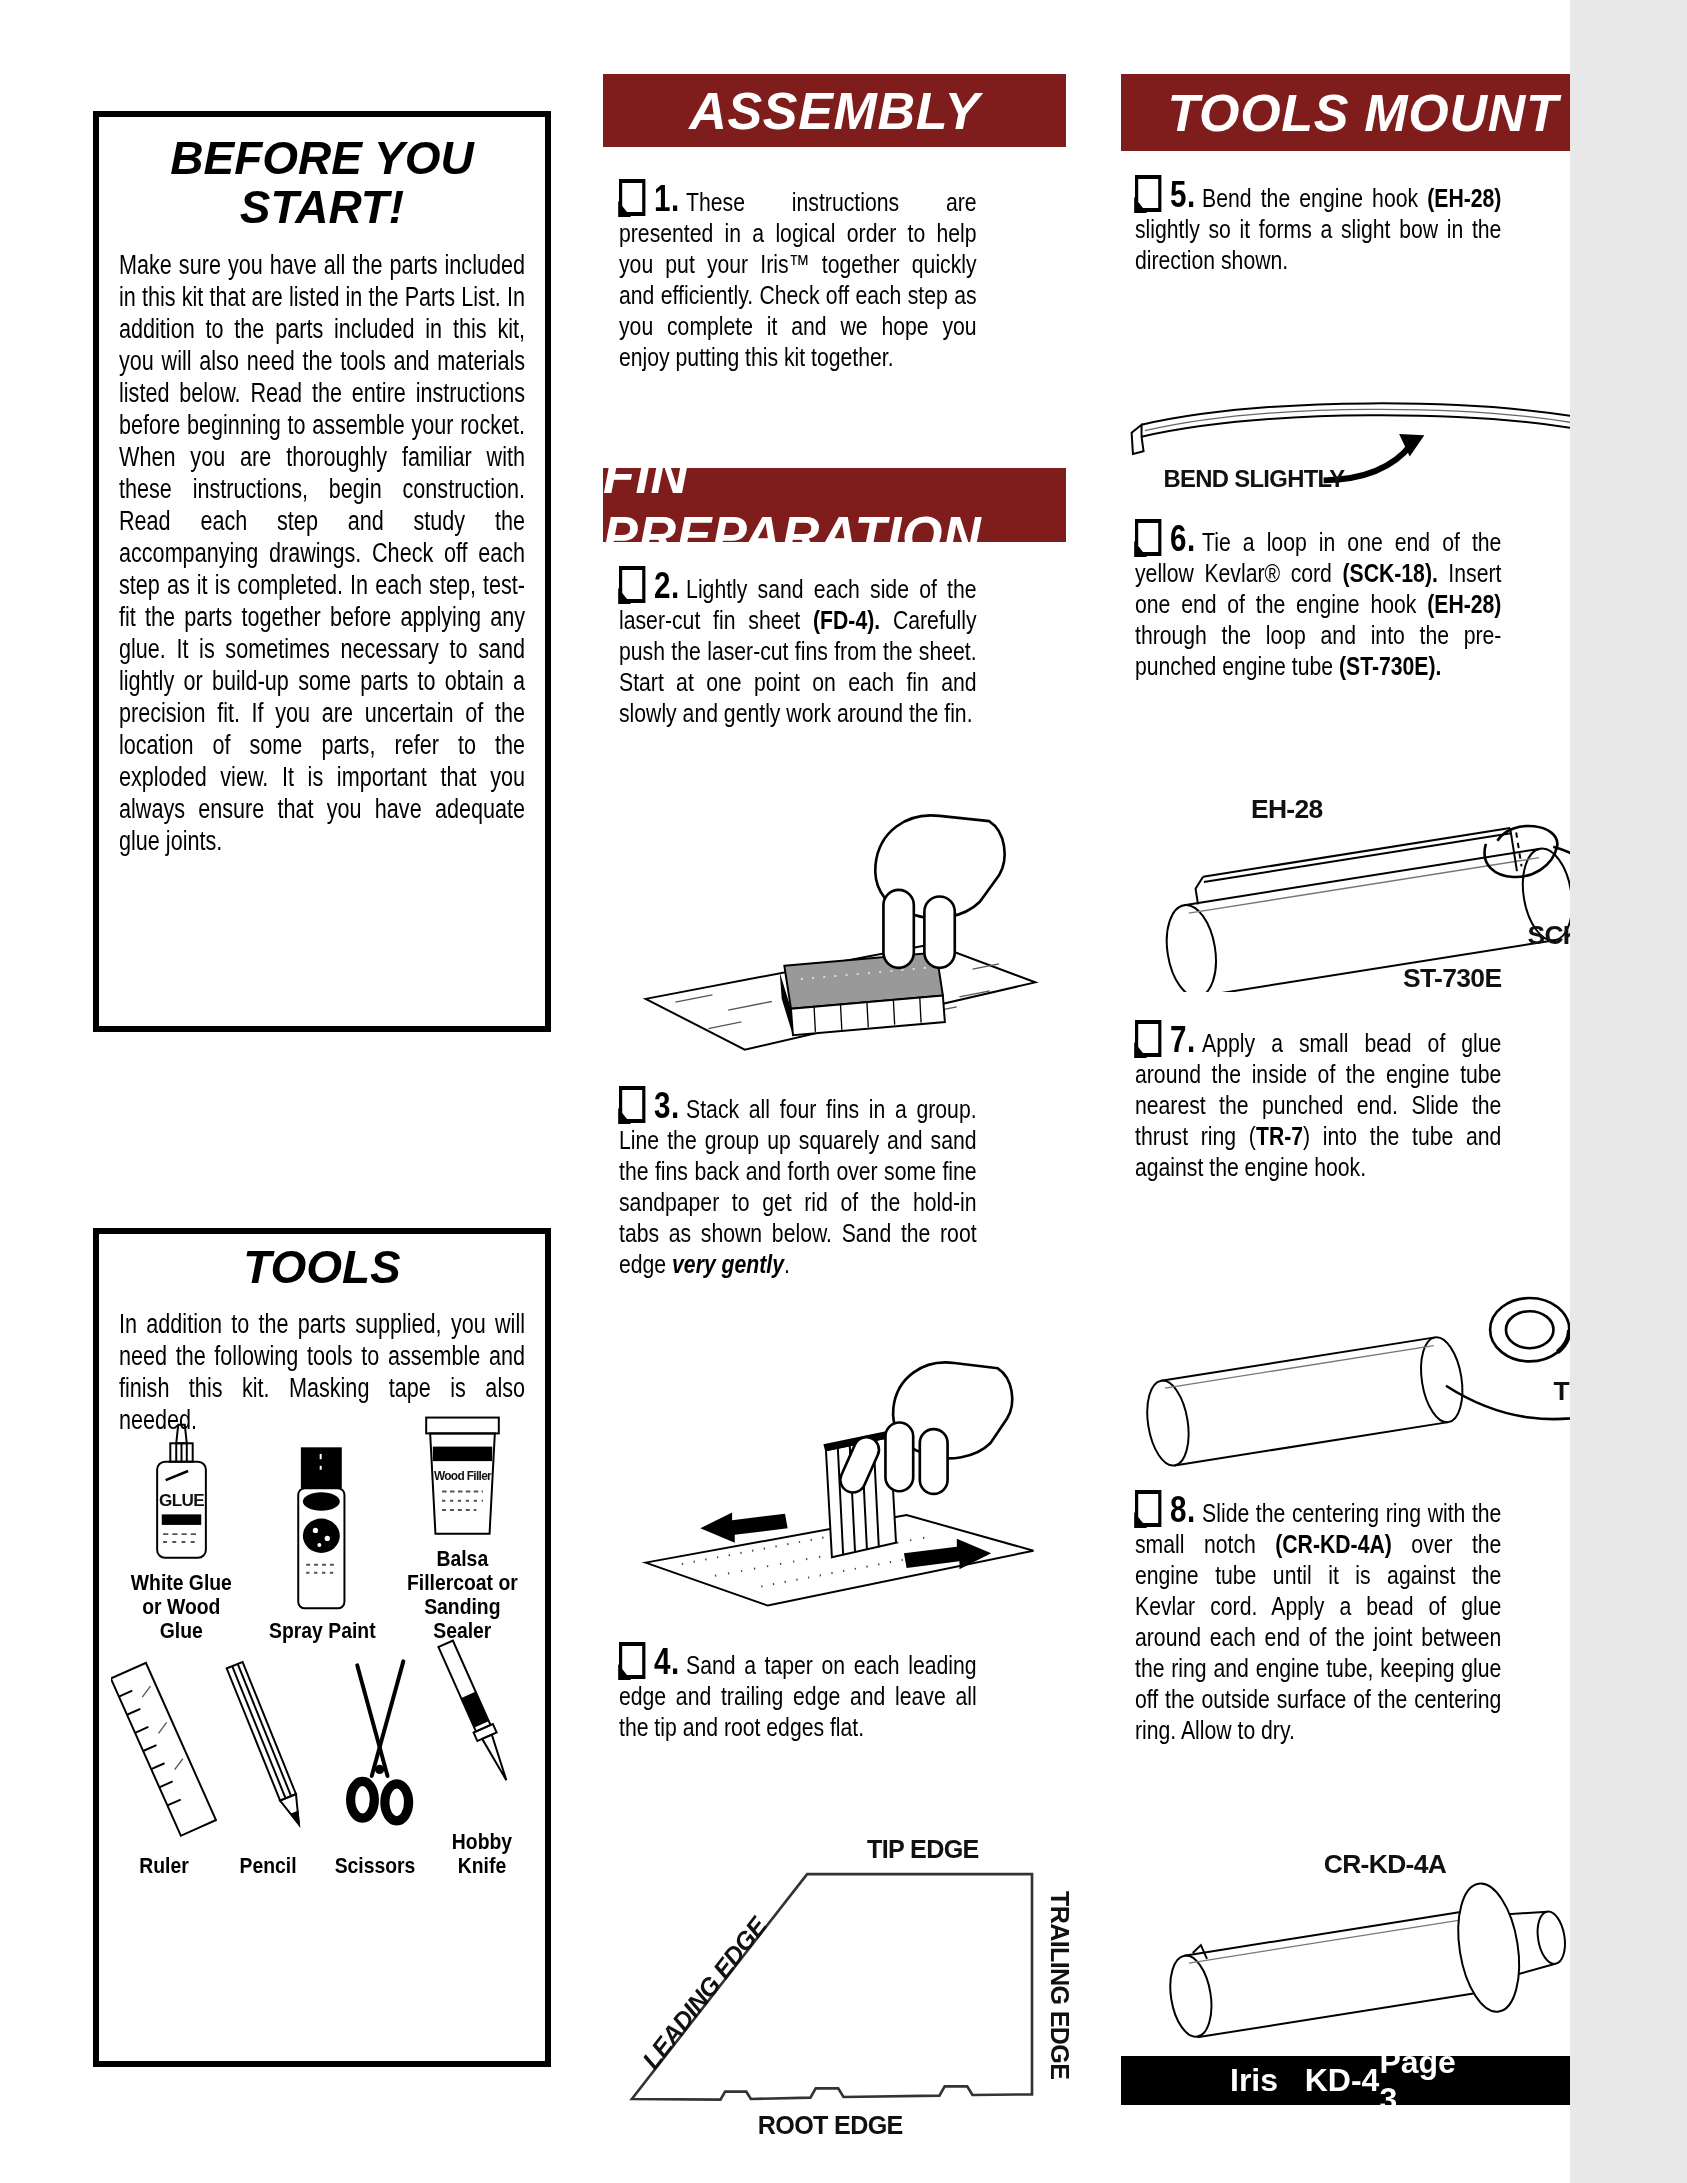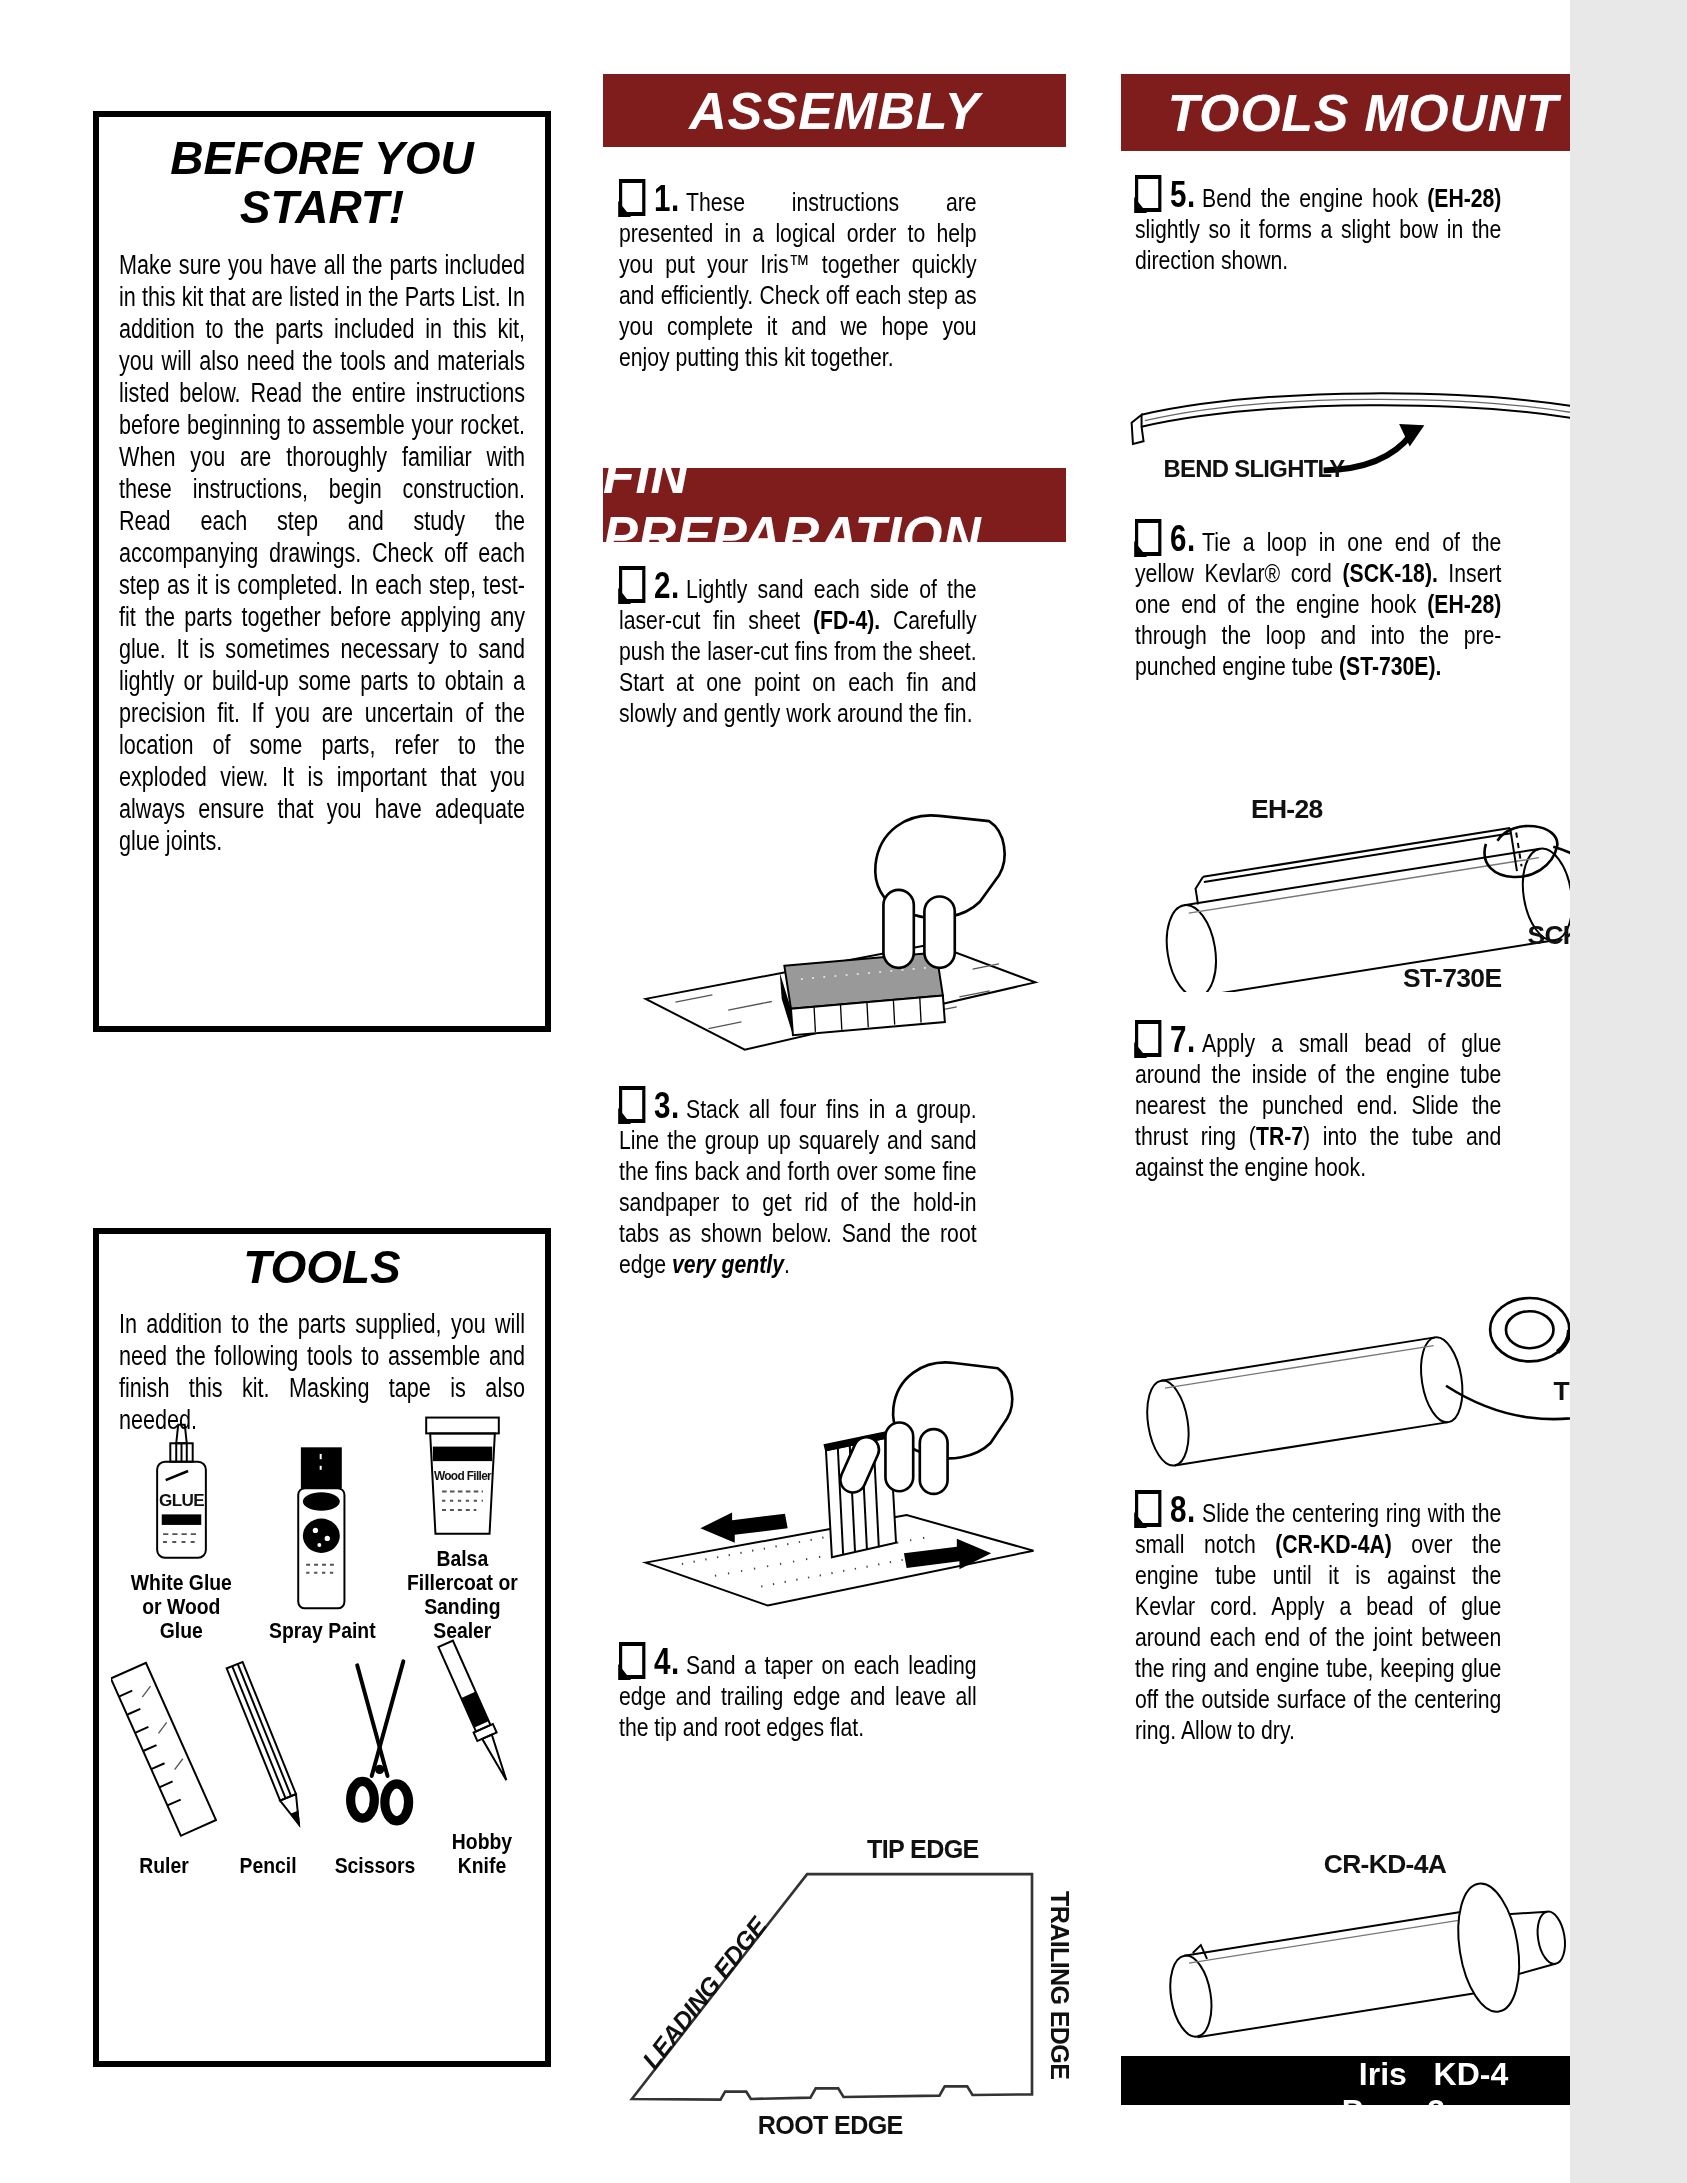--- a/index.html
+++ b/index.html
@@ -22,21 +22,21 @@
        border-left:16px solid #000;border-top:16px solid transparent;}
   .b{font-weight:bold;}
   .i{font-style:italic;}
   .fig{position:absolute;}
   svg text{font-family:"Liberation Sans",sans-serif;font-weight:bold;fill:#111;letter-spacing:-1px;}
   .tools-row{display:flex;align-items:flex-end;margin:22.5px 12px 0 12px;}
   .tool-cell{flex:1;text-align:center;}
   .tool-label{font-weight:bold;font-size:22px;line-height:1.1;text-align:center;
               transform:scaleX(.88);transform-origin:center top;margin-top:6.6px;}
   .footer{position:absolute;background:#000;color:#fff;display:flex;align-items:center;
-          font-weight:bold;font-size:32px;box-sizing:border-box;flex-direction:column;}
+          font-weight:bold;font-size:32px;box-sizing:border-box;}
   .pre{white-space:pre;}
 </style>
 </head>
 <body>
 
 <div class="page">
 
   <div class="box" style="left:93px;top:111px;width:458px;height:921px;">
     <div class="box-title">BEFORE YOU START!</div>
     <div class="box-body">
@@ -250,21 +250,21 @@
       <text x="330" y="455" font-size="38" text-anchor="middle">ROOT EDGE</text>
     </svg>
   </div>
 
   <div class="banner" style="left:1121px;top:74px;width:484px;height:77px;">TOOLS MOUNT</div>
 
   <p class="step cond" style="left:1135px;top:175px;width:458px;">
     <span class="chk"></span><span class="stepnum">5.</span><span><span>Bend the engine hook </span><span class="b">(EH-28)</span><span> slightly so it forms a slight bow in the direction shown.</span></span>
   </p>
 
-  <div class="fig" style="left:1125px;top:363px;">
+  <div class="fig" style="left:1125px;top:373px;">
     <svg width="490" height="126" viewBox="0 0 740 190">
       <g fill="none" stroke="#000" stroke-width="3">
         <path d="M25,78 C210,36 530,36 715,72"></path>
         <path d="M25,96 C210,54 530,54 715,90"></path>
         <path d="M30,87 C212,45 528,45 710,81" stroke-width="2" stroke="#666"></path>
         <polygon points="25,78 10,90 12,122 28,118 25,96"></polygon>
         <polygon points="715,72 730,84 728,116 712,112 715,90"></polygon>
       </g>
       <path d="M300,162 Q392,160 432,108" fill="none" stroke="#000" stroke-width="9"></path>
       <polygon points="414,92 452,94 430,126" fill="#000"></polygon>

